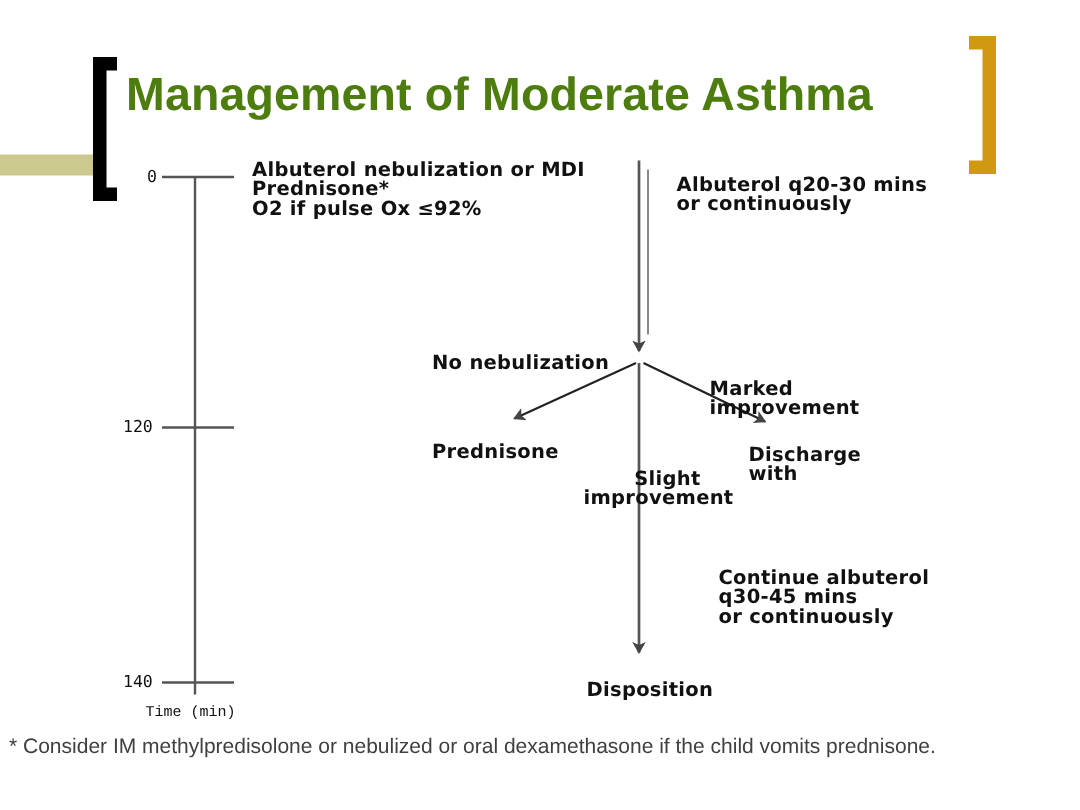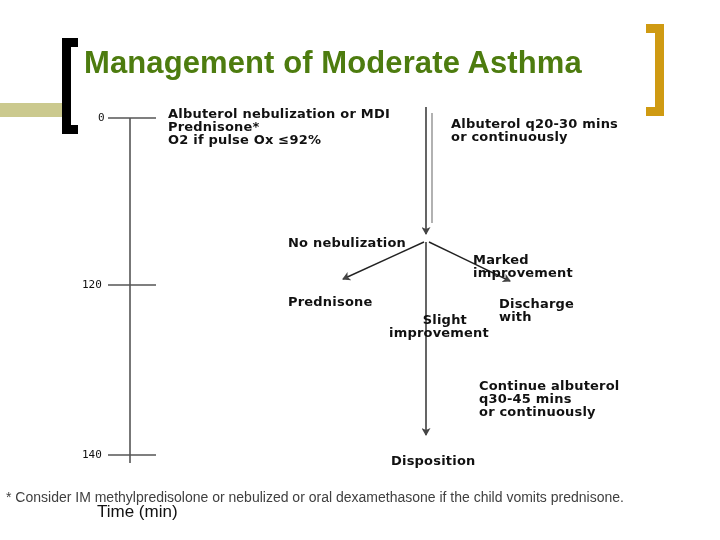--- a/index.html
+++ b/index.html
@@ -77,24 +77,23 @@
   }
   .dx-label.bold { font-weight: 700; }
   .dx-axis-num {
     position: absolute;
     font-family: "DejaVu Sans Mono", monospace;
     font-size: 11px;
     color: #111111;
   }
   .dx-axis-title {
     position: absolute;
-    font-family: Liberation Sans, sans-serif;
-    font-size: 17px;
+    font-family: Liberation Mono, monospace;
+    font-size: 10px;
     color: #111111;
-    margin-top: 32px;
   }
 
   
   #footnote {
     position: absolute;
     left: 6px; top: 488px;
     width: 712px;
     font-size: 14px;
     line-height: 18px;
     color: #404040;

